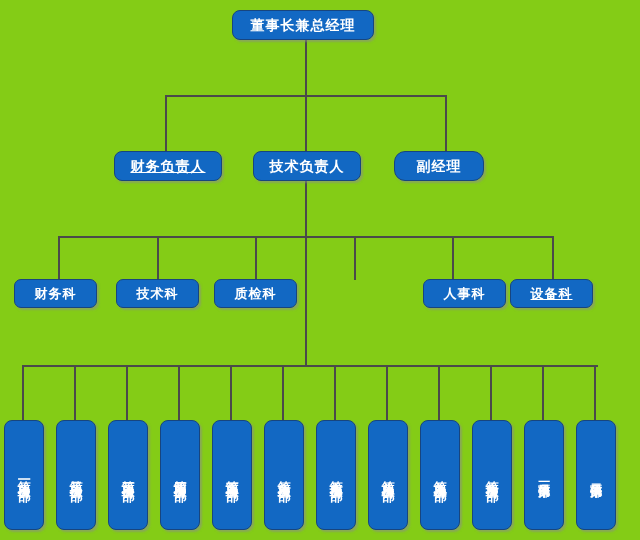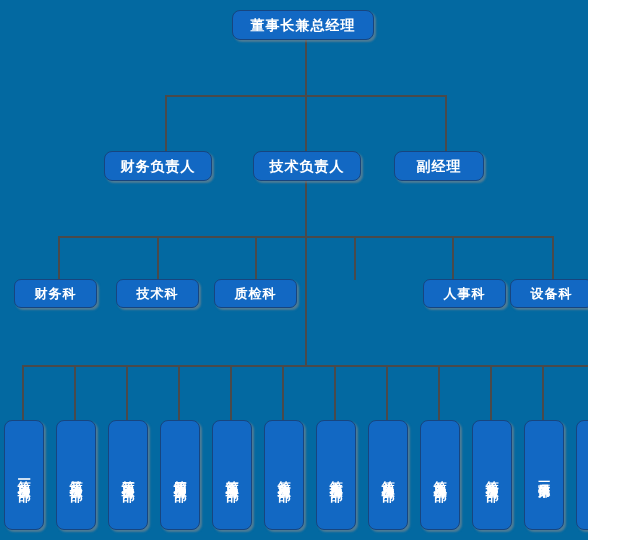--- a/index.html
+++ b/index.html
@@ -5,23 +5,23 @@
   html, body {
     margin: 0;
     padding: 0;
     background: #ffffff;
   }
   body {
     font-family: "DejaVu Sans", "Liberation Sans", sans-serif;
   }
   #org-chart {
     position: relative;
-    width: 588px;
+    width: 640px;
     height: 540px;
-    background: #0369a1;
+    background: #84cc16;
     overflow: hidden;
   }
 
   
   .line {
     position: absolute;
     background: #4a4a4a;
     z-index: 1;
   }
   .line.v { width: 2px; }
@@ -55,37 +55,37 @@
     font-size: 14px;
     border-radius: 8px;
   }
 
   .node.level-2 {
     top: 151px;
     height: 30px;
     font-size: 14px;
     border-radius: 8px;
   }
-  .node.l2-0 { left: 104px; width: 108px; }
+  .node.l2-0 { left: 114px; width: 108px; text-decoration: underline; }
   .node.l2-1 { left: 253px; width: 108px; }
-  .node.l2-2 { left: 394px; width: 90px;  }
+  .node.l2-2 { left: 394px; width: 90px; border-radius: 11px;  }
 
   .node.level-3 {
     top: 279px;
     height: 29px;
     width: 83px;
     font-size: 13px;
     border-radius: 7px;
   }
   .node.l3-0 { left: 14px;  }
   .node.l3-1 { left: 116px; }
   .node.l3-2 { left: 214px; }
   .node.l3-3 { left: 313px; }
   .node.l3-4 { left: 411px; margin-left: 12px; }
-  .node.l3-5 { left: 510px; }
+  .node.l3-5 { left: 510px; text-decoration: underline; }
 
   .node.level-4 {
     top: 420px;
     width: 40px;
     height: 110px;
     font-size: 13px;
     border-radius: 8px;
     writing-mode: vertical-rl;
     text-orientation: upright;
     letter-spacing: 2px;

